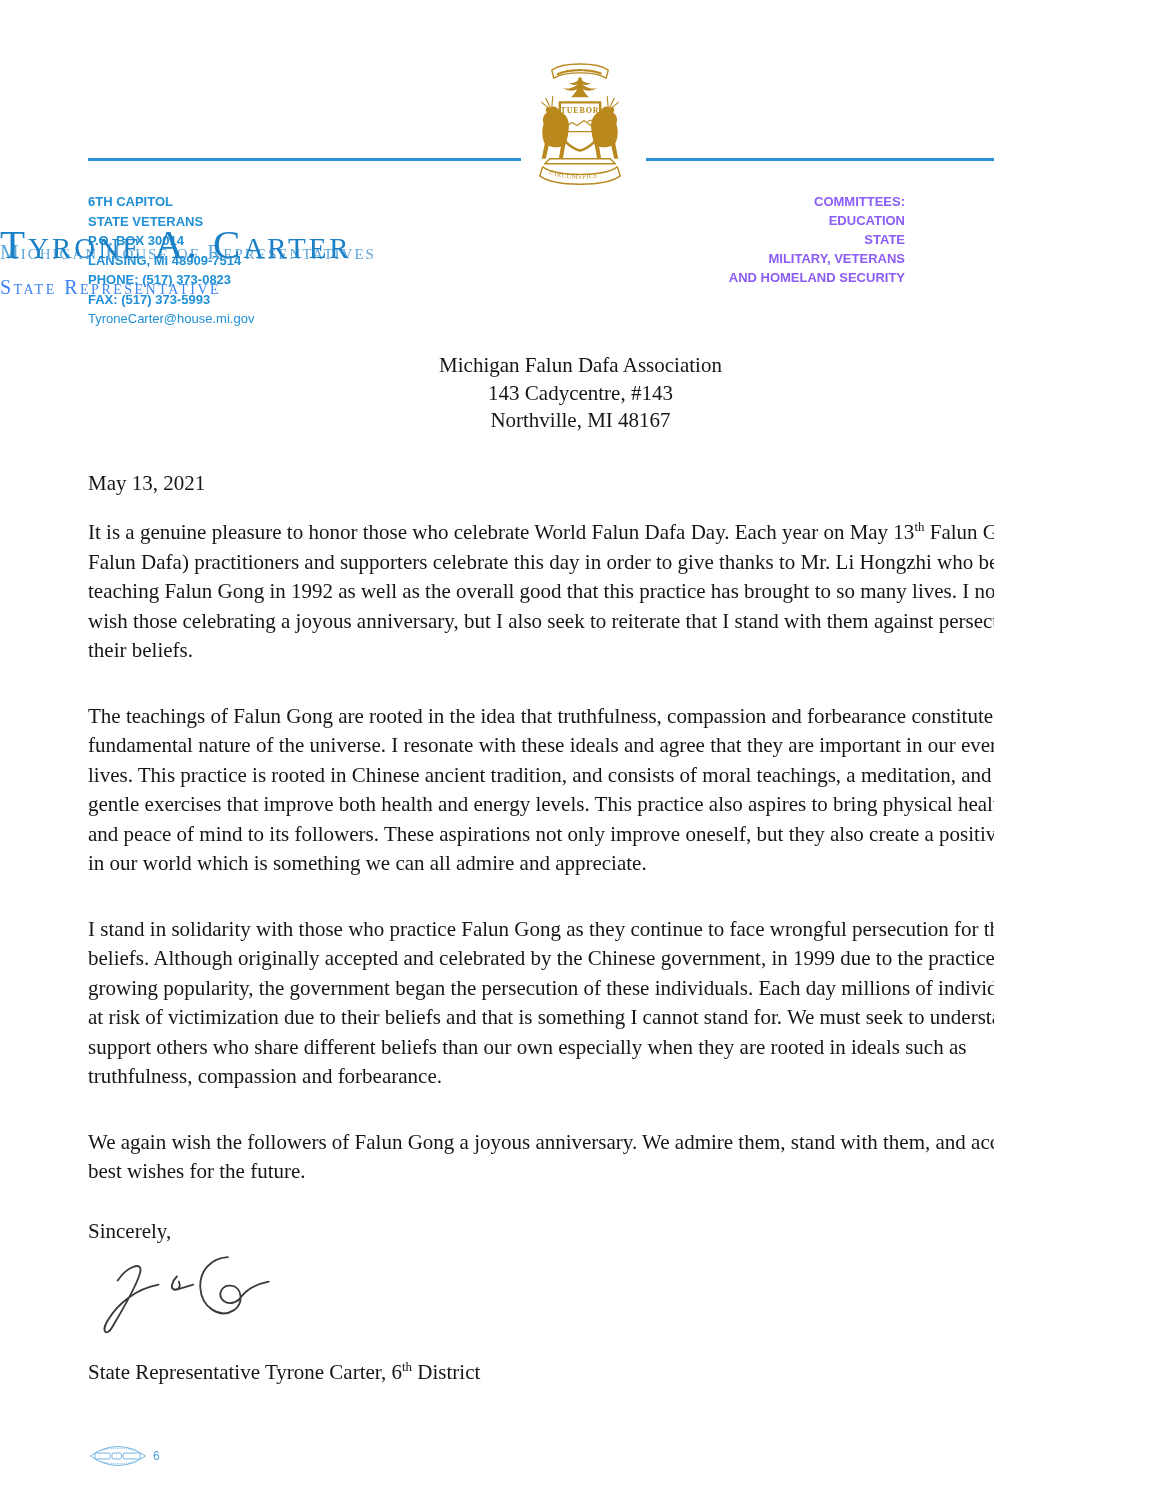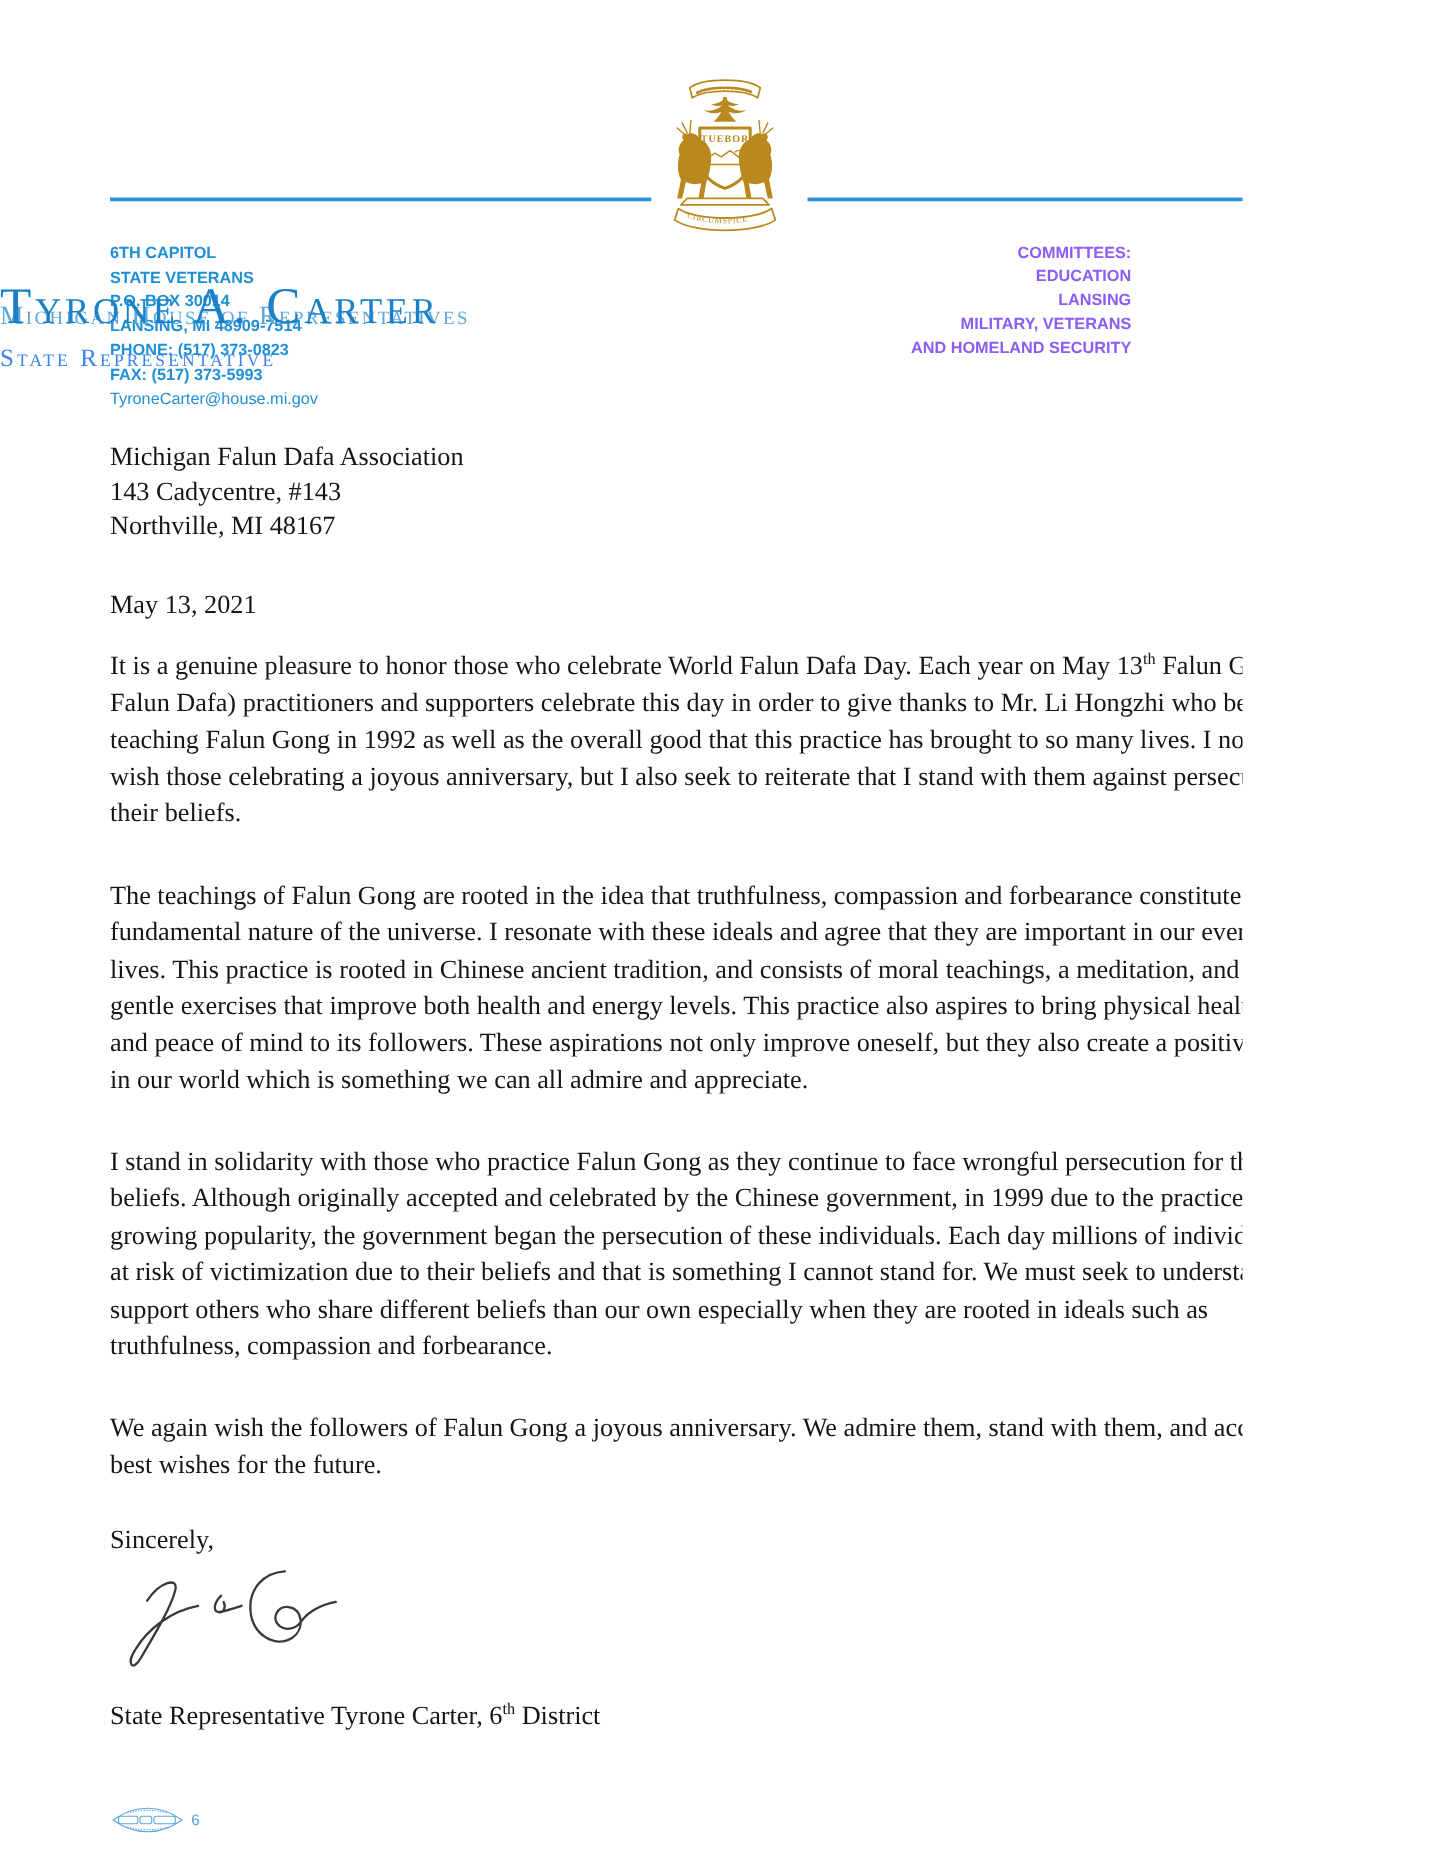--- a/index.html
+++ b/index.html
@@ -22,21 +22,21 @@
            letter-spacing:3px; color:#1a80c7; }
   .title { position:absolute; left:0; width:100%; top:276px; font-size:20px; font-variant:small-caps;
            letter-spacing:2.5px; color:#3b82f6; }
 
   .committees { position:absolute; right:89px; top:192px; text-align:right;
                 font-family:Liberation Sans, sans-serif; font-size:13px; line-height:19px;
                 font-weight:bold; color:#8b5cf6; }
 
   
   .letter { position:absolute; left:88px; top:352px; width:985px; font-size:21px; line-height:29.5px; }
-  .recipient div { line-height:27.5px; }
+  .recipient div { line-height:27.5px;text-align:center; }
   .date { text-align:left; margin-top:34px; }
   .para { margin-top:20px; }
   .para + .para { margin-top:36px; }
   .closing { margin-top:30px; }
   sup { font-size:0.62em; vertical-align:super; line-height:0; }
 
   .signature { display:block; margin:6px 0 0 6px; }
   .sig-name { margin-top:4px; }
 
   
@@ -98,21 +98,21 @@
     <div class="email">TyroneCarter@house.mi.gov</div>
   </div>
 
   <div class="org">Michigan House of Representatives</div>
   <div class="name">Tyrone A. Carter</div>
   <div class="title">State Representative</div>
 
   <div class="committees">
     <div>COMMITTEES:</div>
     <div>EDUCATION</div>
-    <div>LANSING</div>
+    <div>STATE</div>
     <div>MILITARY, VETERANS</div>
     <div>AND HOMELAND SECURITY</div>
   </div>
 
   <div class="letter">
     <div class="recipient">
       <div>Michigan Falun Dafa Association</div>
       <div>143 Cadycentre, #143</div>
       <div>Northville, MI 48167</div>
     </div>

